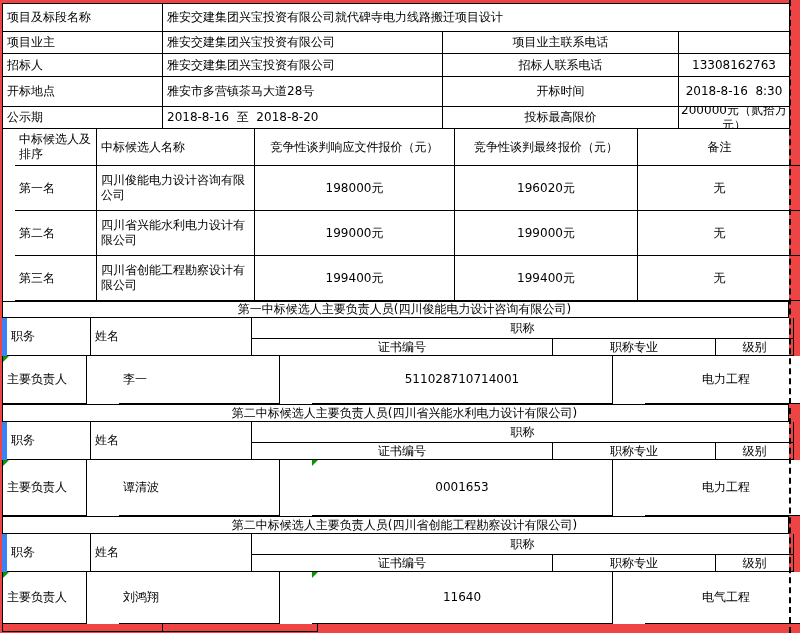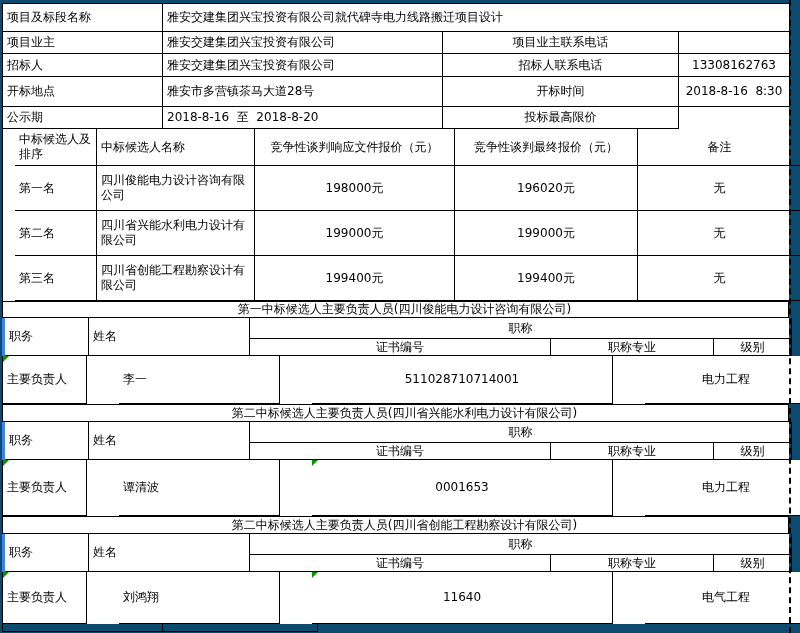--- a/index.html
+++ b/index.html
@@ -1,21 +1,21 @@
 <!DOCTYPE html>
 <html><head>
 <meta charset="utf-8">
 <style>
   * { box-sizing: border-box; margin: 0; padding: 0; }
   html,body { width: 800px; height: 633px; background: #ffffff; }
   body {
     font-family: "DejaVu Sans", "Liberation Sans", sans-serif;
     font-size: 12px; color: #000; overflow: hidden;
   }
-  .sheet { position: relative; width: 800px; height: 633px; padding-top: 3px; padding-left: 2px; background:#0c4a6e; }
+  .sheet { position: relative; width: 800px; height: 633px; padding-top: 3px; padding-left: 2px; background:#ef4444; }
   .tbl { width: 787px; }
   .tbl-top { border-top: 1px solid #000; }
   .row { display: grid; border-left: 1px solid #000; background:#fff; }
   .cell {
     border-right: 1px solid #000; border-bottom: 1px solid #000;
     display: flex; align-items: center; padding: 1px 4px;
     overflow: hidden; line-height: 1.25; position: relative;
   }
   .center { justify-content: center; text-align: center; padding: 1px 2px; }
   .pre { white-space: pre; }
@@ -30,21 +30,21 @@
   .h17{height:17px}.h18{height:18px}
   .h48{height:48px}.h56{height:56px}.h52{height:52px}
   
   .trow {
     border-left: 1px solid #000; border-top: 1px solid #000;
     border-right: 1px solid #000; border-bottom: 1px solid #000;
     display: flex; align-items: center; justify-content: center; background:#fff;padding-left:18px;
   }
   
   .phead { display: grid; grid-template-columns: 84px 161px 301px 163px 78px;
-           grid-template-rows: 21px 17px; border-left: 3px solid #3b82f6; background:#fff; }
+           grid-template-rows: 21px 17px; border-left: 5px solid #3b82f6; background:#fff; }
   .ph-role  { grid-column: 1; grid-row: 1 / 3; }
   .ph-name  { grid-column: 2; grid-row: 1 / 3; }
   .ph-group { grid-column: 3 / 6; grid-row: 1; }
   .ph-cert  { grid-column: 3; grid-row: 2; }
   .ph-spec  { grid-column: 4; grid-row: 2; }
   .ph-level { grid-column: 5; grid-row: 2; }
   
   .flag { position: absolute; left: 0; top: 0; width: 0; height: 0;
           border-top: 6px solid #009900; border-right: 6px solid transparent; }
   
@@ -80,20 +80,21 @@
     <div class="row g-info h30">
       <div class="cell">开标地点</div>
       <div class="cell">雅安市多营镇茶马大道28号</div>
       <div class="cell center">开标时间</div>
       <div class="cell center pre">2018-8-16  8:30</div>
     </div>
     <div class="row g-info h22">
       <div class="cell">公示期</div>
       <div class="cell pre">2018-8-16  至  2018-8-20</div>
       <div class="cell center">投标最高限价</div>
+      <div class="cell center">200000元（贰拾万元）</div>
     </div>
   </div>
 
   <div class="tbl">
     <div class="row g-cand h37">
       <div class="cell">中标候选人及排序</div>
       <div class="cell">中标候选人名称</div>
       <div class="cell center">竞争性谈判响应文件报价（元）</div>
       <div class="cell center">竞争性谈判最终报价（元）</div>
       <div class="cell center">备注</div>

